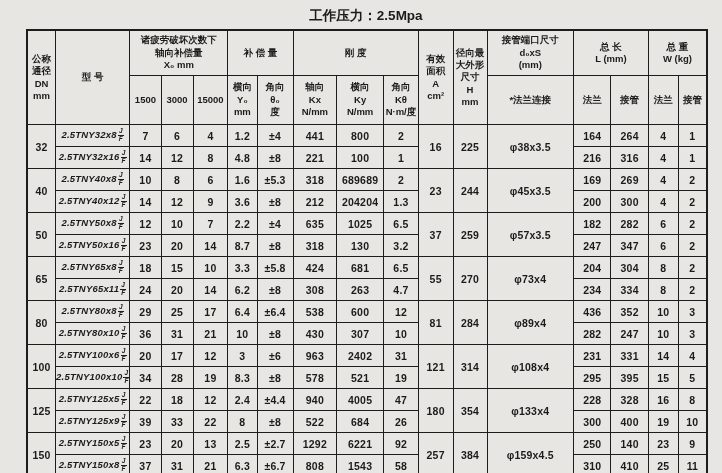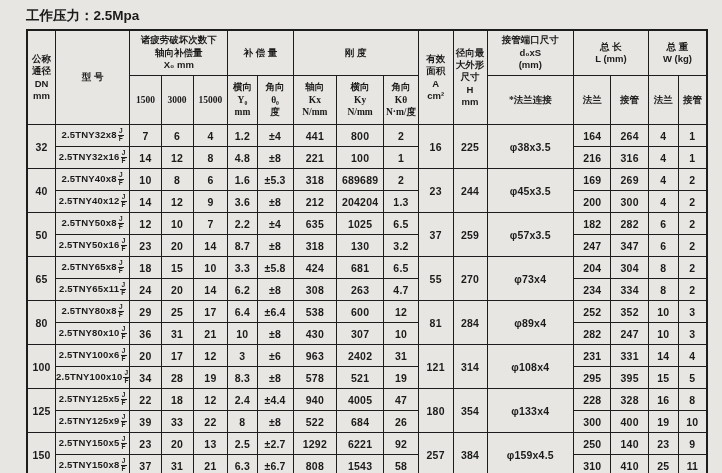--- a/index.html
+++ b/index.html
@@ -5,44 +5,44 @@
   html,body{margin:0;padding:0;}
   body{
     width:722px;height:473px;
     background:#e7e6e2;
     font-family:"Liberation Sans","DejaVu Sans",sans-serif;
     color:#1b1b1b;
     overflow:hidden;
   }
   .page{padding:5px 14px 0 26px;}
   .titlebar{
-    display:flex;justify-content:space-between;align-items:flex-end;
+    display:flex;justify-content:center;align-items:flex-end;
     font-weight:bold;font-size:13.5px;
     padding:2px 2px 4px 0;
   }
   table{
     border-collapse:collapse;width:100%;table-layout:fixed;
     border:2px solid #1d1d1d;
   }
   th,td{
     border:1px solid #1d1d1d;
     text-align:center;vertical-align:middle;
     padding:0;overflow:hidden;
   }
   thead th{
     font-size:9.5px;font-weight:bold;line-height:1.3;
     white-space:pre-line;
   }
   thead tr.h1 th{height:44px;}
-  thead tr.h2 th{height:48px;font-family:Liberation Serif, serif;}
+  thead tr.h2 th{height:48px;}
   tbody td{
     height:21px;font-size:10.5px;font-weight:bold;
     letter-spacing:0.2px;
   }
-  td.model{font-size:9.5px;white-space:nowrap;}
+  td.model{font-size:9.5px;white-space:nowrap;font-style:italic;}
   .frac{
     display:inline-flex;flex-direction:column;justify-content:center;
     font-size:6.5px;line-height:1.05;margin-left:1px;
     vertical-align:middle;font-weight:bold;
   }
   .frac .ft{border-bottom:1px solid #1d1d1d;padding:0 1px;}
   .frac .fb{padding:0 1px;}
 </style>
 </head>
 <body>
@@ -298,21 +298,21 @@
           <td>25</td>
           <td>17</td>
           <td>6.4</td>
           <td>±6.4</td>
           <td>538</td>
           <td>600</td>
           <td>12</td>
           <td rowspan="2">81</td>
           <td rowspan="2">284</td>
           <td rowspan="2">φ89x4</td>
-          <td>252</td>
+          <td>436</td>
           <td>352</td>
           <td>10</td>
           <td>3</td>
         </tr>
         <tr>
           <td class="model"><span>2.5TNY80x10</span><span class="frac">
               <span class="ft">J</span>
               <span class="fb">F</span>
             </span></td>
           <td>36</td>

